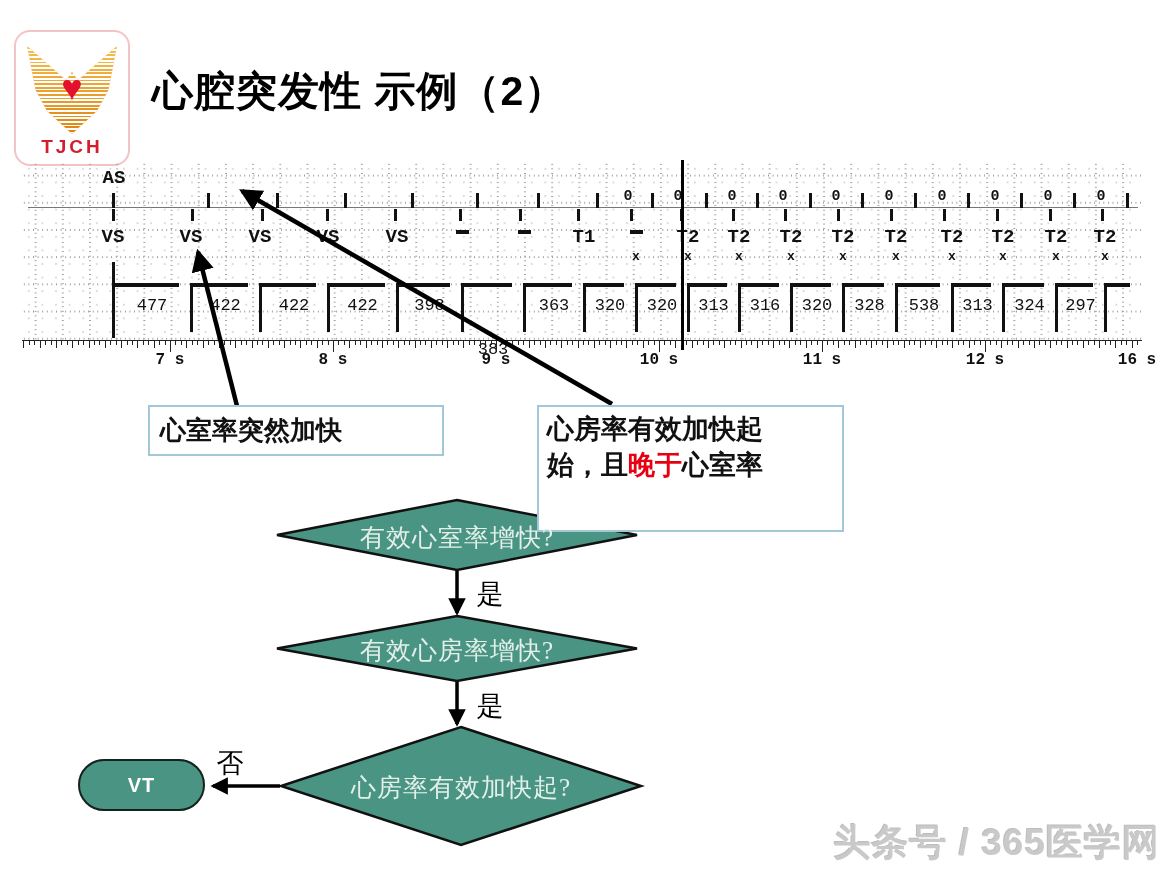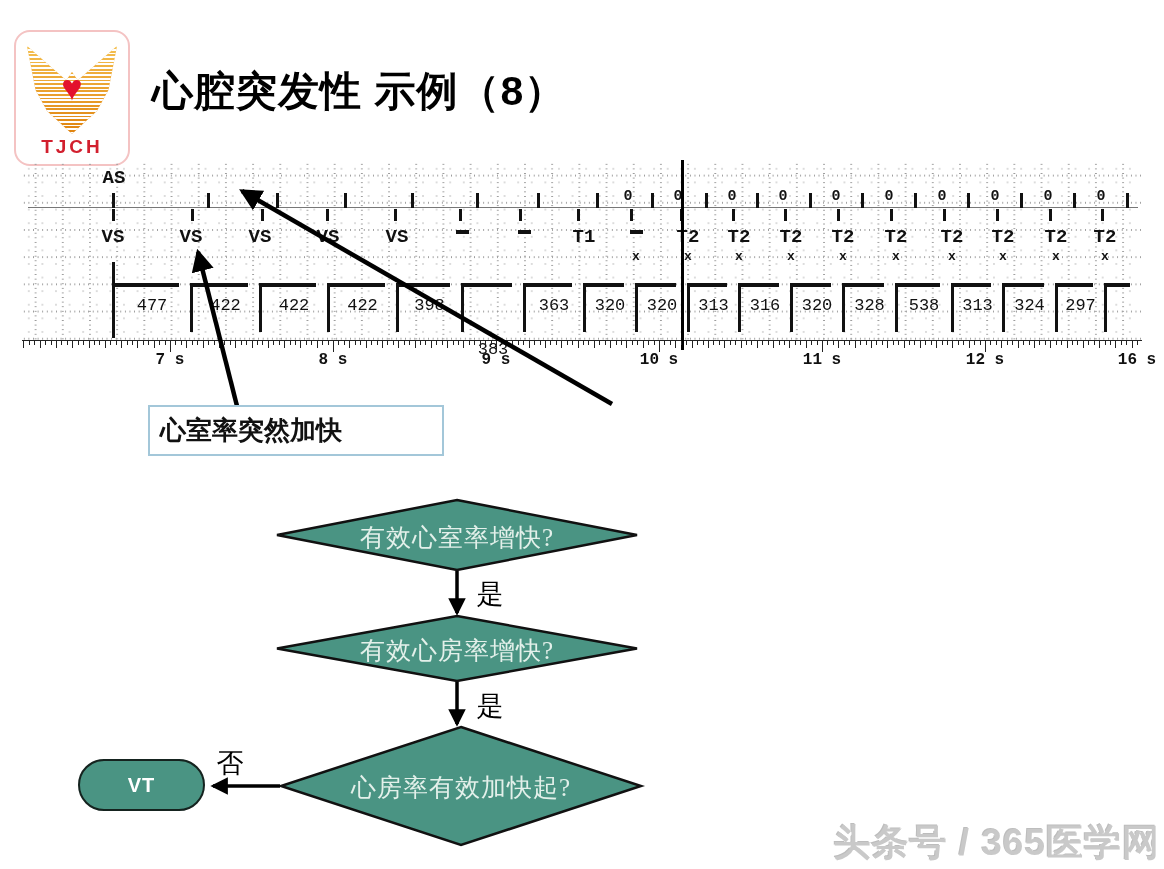--- a/index.html
+++ b/index.html
@@ -81,21 +81,21 @@
 <body>
 
 <div class="slide">
 
   <div class="logo">
     <div class="logo-m"></div>
     <div class="logo-heart">♥</div>
     <div class="logo-abbr">TJCH</div>
   </div>
 
-  <h1 class="title">心腔突发性 示例（8）</h1>
+  <h1 class="title">心腔突发性 示例（2）</h1>
 
   <div class="strip" id="strip">
     <div class="grid-area"></div>
     <div class="a-baseline"></div>
     <div class="as-label">AS</div>
     <div class="ruler-base"></div>
   <div class="tick" style="left: 90px; top: 31px; height: 15px;"></div>
       <div class="tick" style="left: 185px; top: 31px; height: 15px;"></div>
       <div class="tick" style="left: 254px; top: 31px; height: 15px;"></div>
       <div class="tick" style="left: 322px; top: 31px; height: 15px;"></div>
@@ -453,20 +453,24 @@
         <line x1="457" y1="571" x2="457" y2="613" stroke="#000" stroke-width="3.5" marker-end="url(#ah)"></line>
         <line x1="457" y1="682" x2="457" y2="724" stroke="#000" stroke-width="3.5" marker-end="url(#ah)"></line>
         <line x1="280" y1="786" x2="213" y2="786" stroke="#000" stroke-width="3.5" marker-end="url(#ah)"></line>
       </g>
   </svg>
 
   <div class="note note1">
     <span>心室率突然加快</span>
   </div>
 
+  <div class="note note2">
+    <div>心房率有效加快起</div>
+    <div><span>始，且</span><span class="hl" id="hl-span" style="color: rgb(230, 0, 18);">晚于</span><span>心室率</span></div>
+  </div>
 
   <div class="dlabel d1l">有效心室率增快?</div>
   <div class="dlabel d2l">有效心房率增快?</div>
   <div class="dlabel d3l">心房率有效加快起?</div>
   <div class="yn y1">是</div>
   <div class="yn y2">是</div>
   <div class="yn no">否</div>
   <div class="vt">
     <span>VT</span>
   </div>

